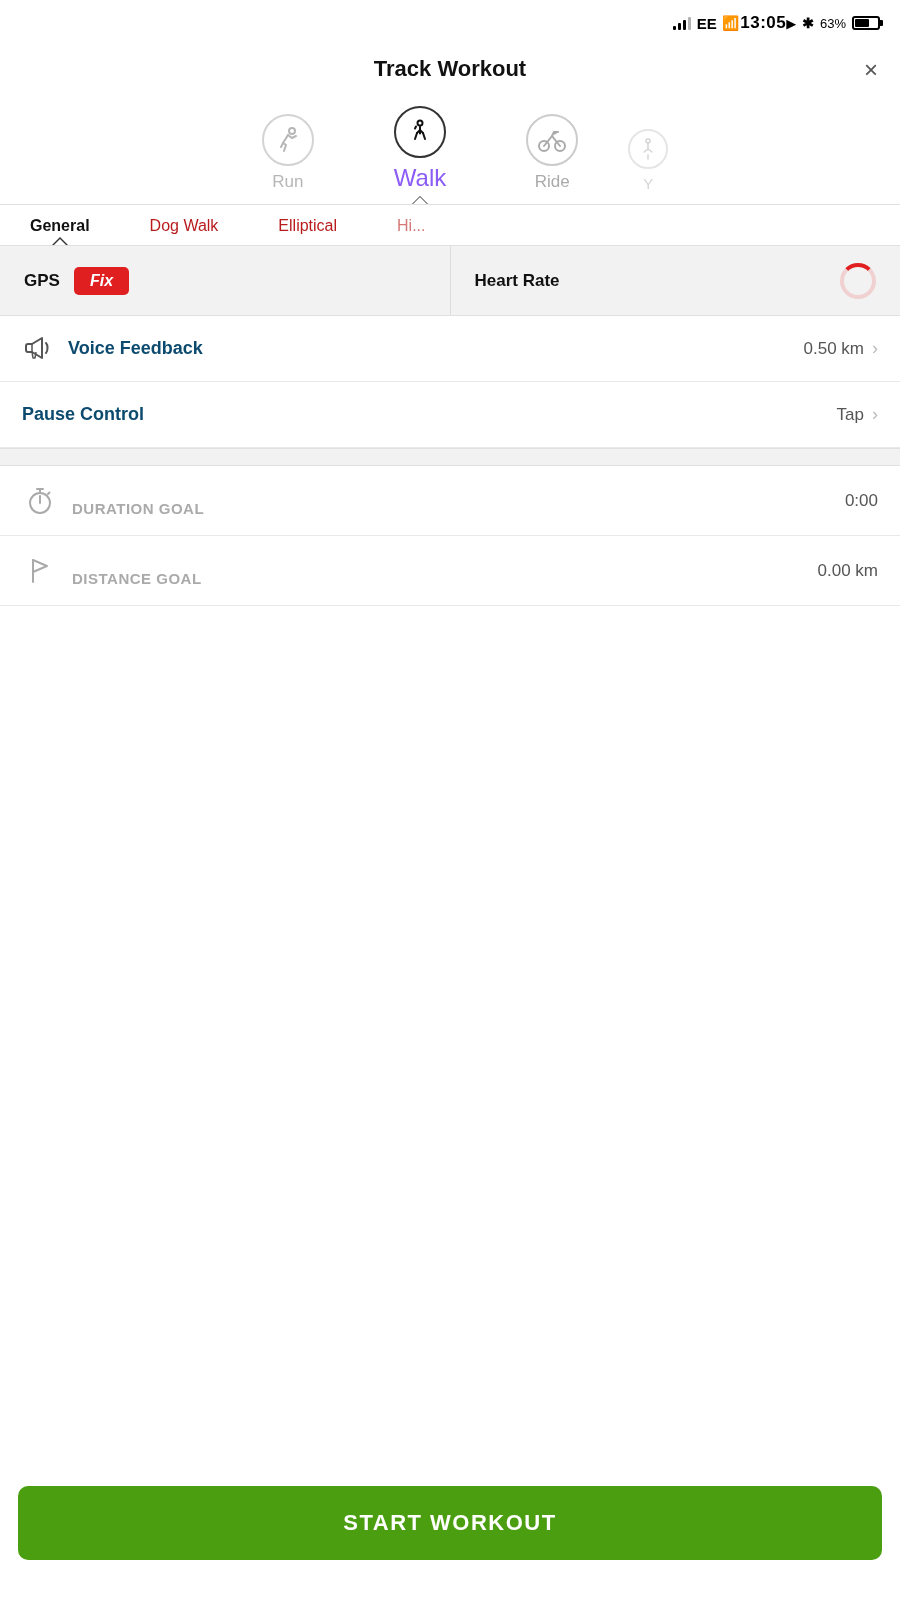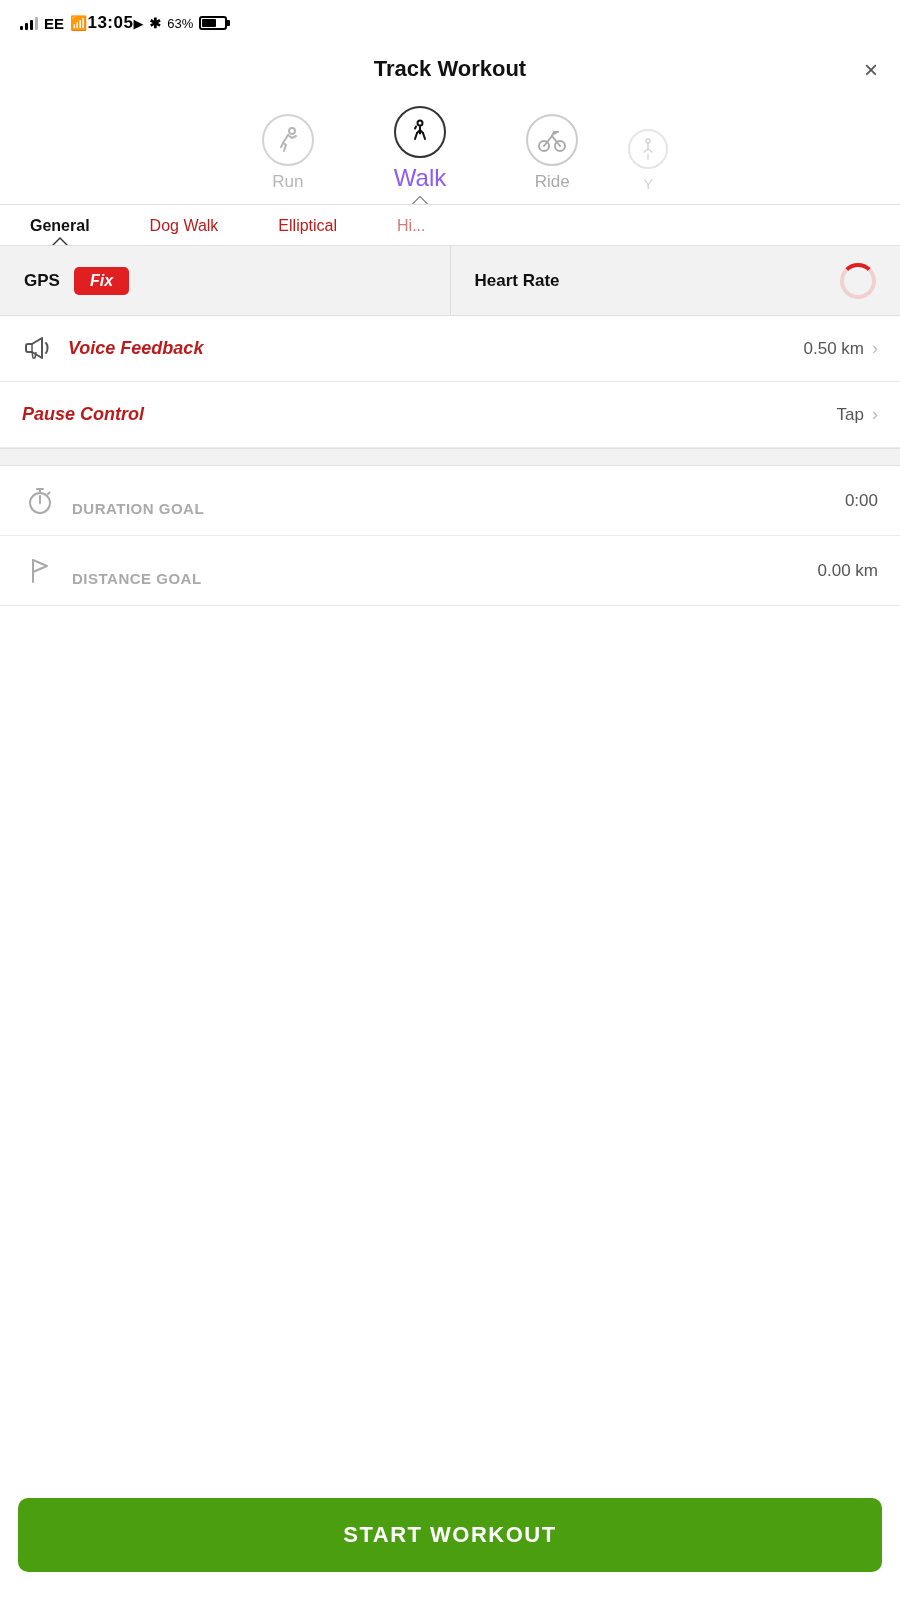--- a/index.html
+++ b/index.html
@@ -9,21 +9,21 @@
       background: #fff;
       width: 900px;
       min-height: 1600px;
       position: relative;
       overflow-x: hidden;
     }
 
     
     .status-bar {
       display: flex;
-      justify-content: flex-start;
+      justify-content: flex-end;
       align-items: center;
       padding: 10px 20px 8px 20px;
       background: #fff;
       height: 44px;
     }
     .status-left {
       display: flex;
       align-items: center;
       gap: 6px;
       font-size: 15px;
@@ -308,23 +308,22 @@
       display: flex;
       align-items: center;
       justify-content: center;
       margin-right: 14px;
       font-size: 22px;
       color: #555;
     }
     .settings-row-label {
       font-size: 18px;
       font-weight: 600;
-      color: #b91c1c;
+      color: #0c4a6e;
       flex: 1;
-      font-style: italic;
     }
     .settings-row-value {
       font-size: 17px;
       color: #555;
       margin-right: 8px;
     }
     .chevron {
       color: #bbb;
       font-size: 18px;
     }
@@ -371,21 +370,21 @@
     
     .empty-space {
       flex: 1;
       background: #fff;
       min-height: 400px;
     }
 
     
     .start-btn-container {
       position: fixed;
-      bottom: 0;
+      bottom: 12px;
       left: 0;
       width: 900px;
       padding: 12px 18px 28px;
       background: #fff;
     }
     .start-btn {
       width: 100%;
       height: 74px;
       background: #4a9e0f;
       border: none;

